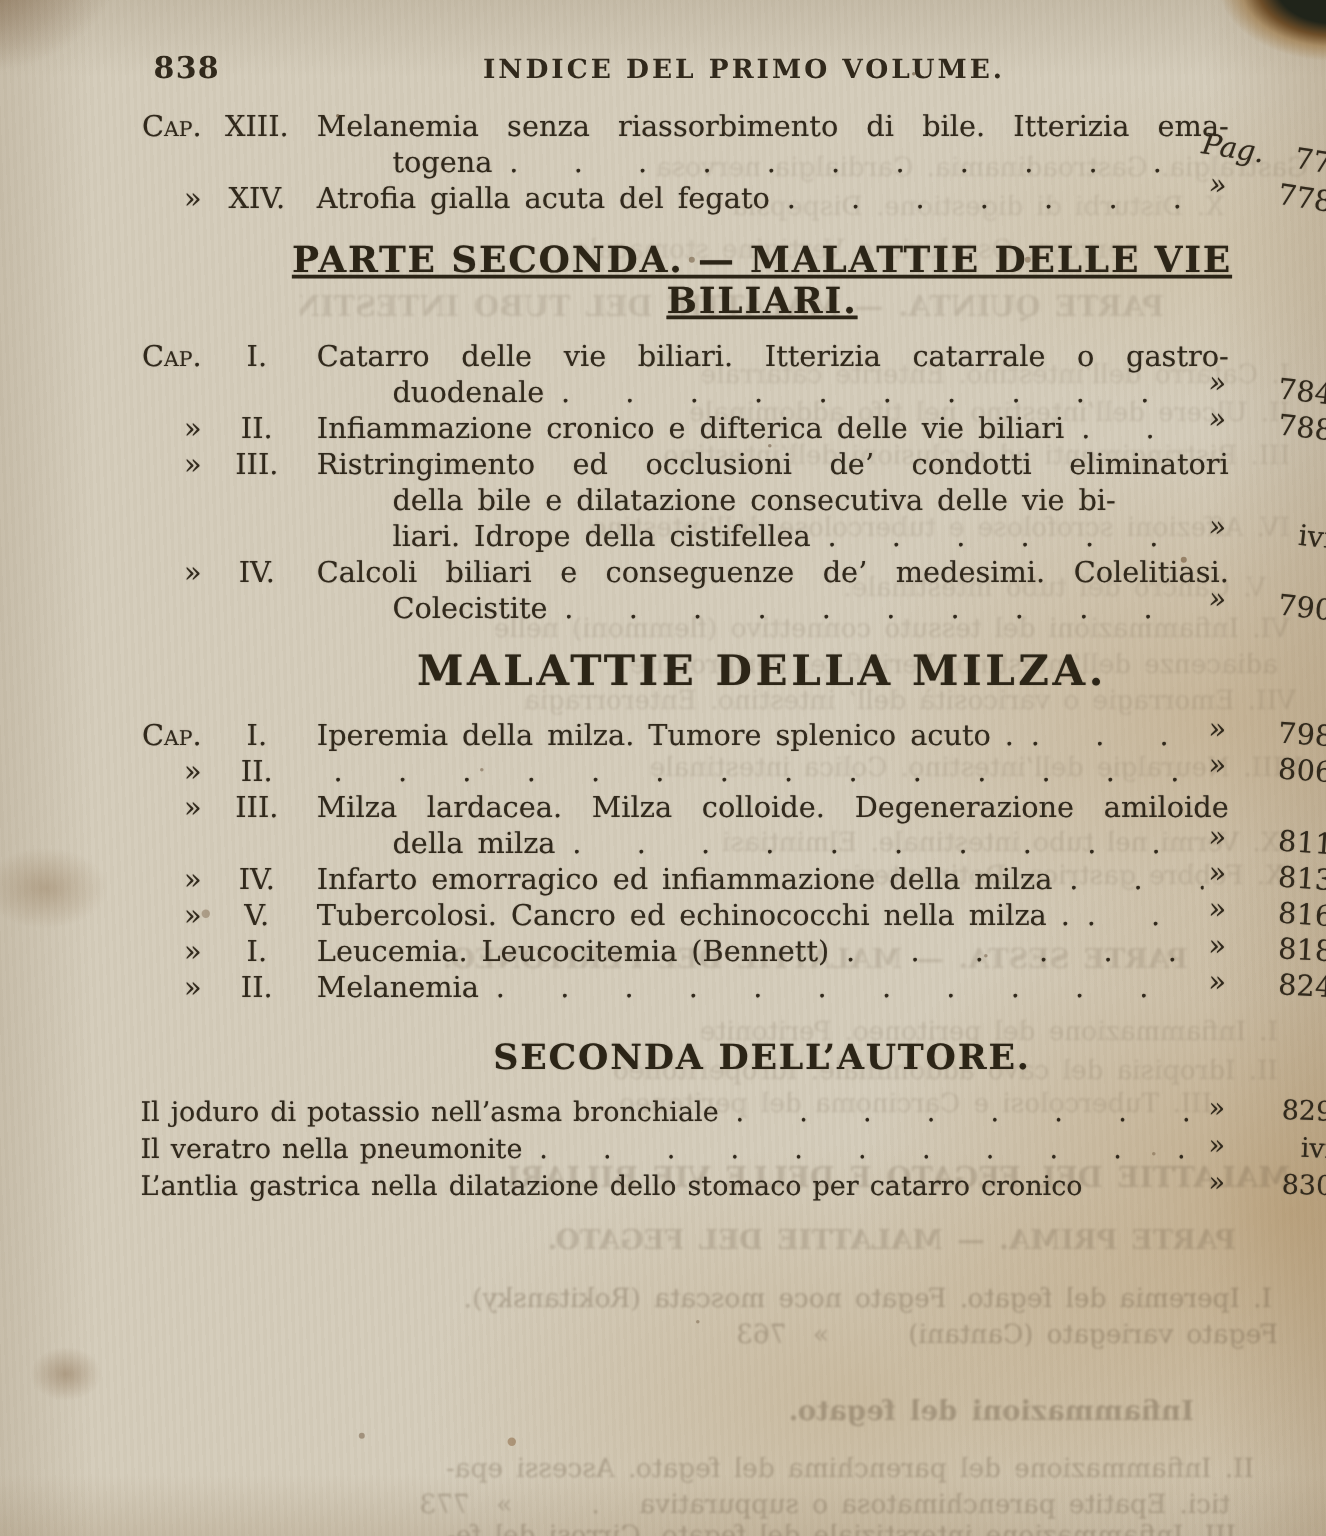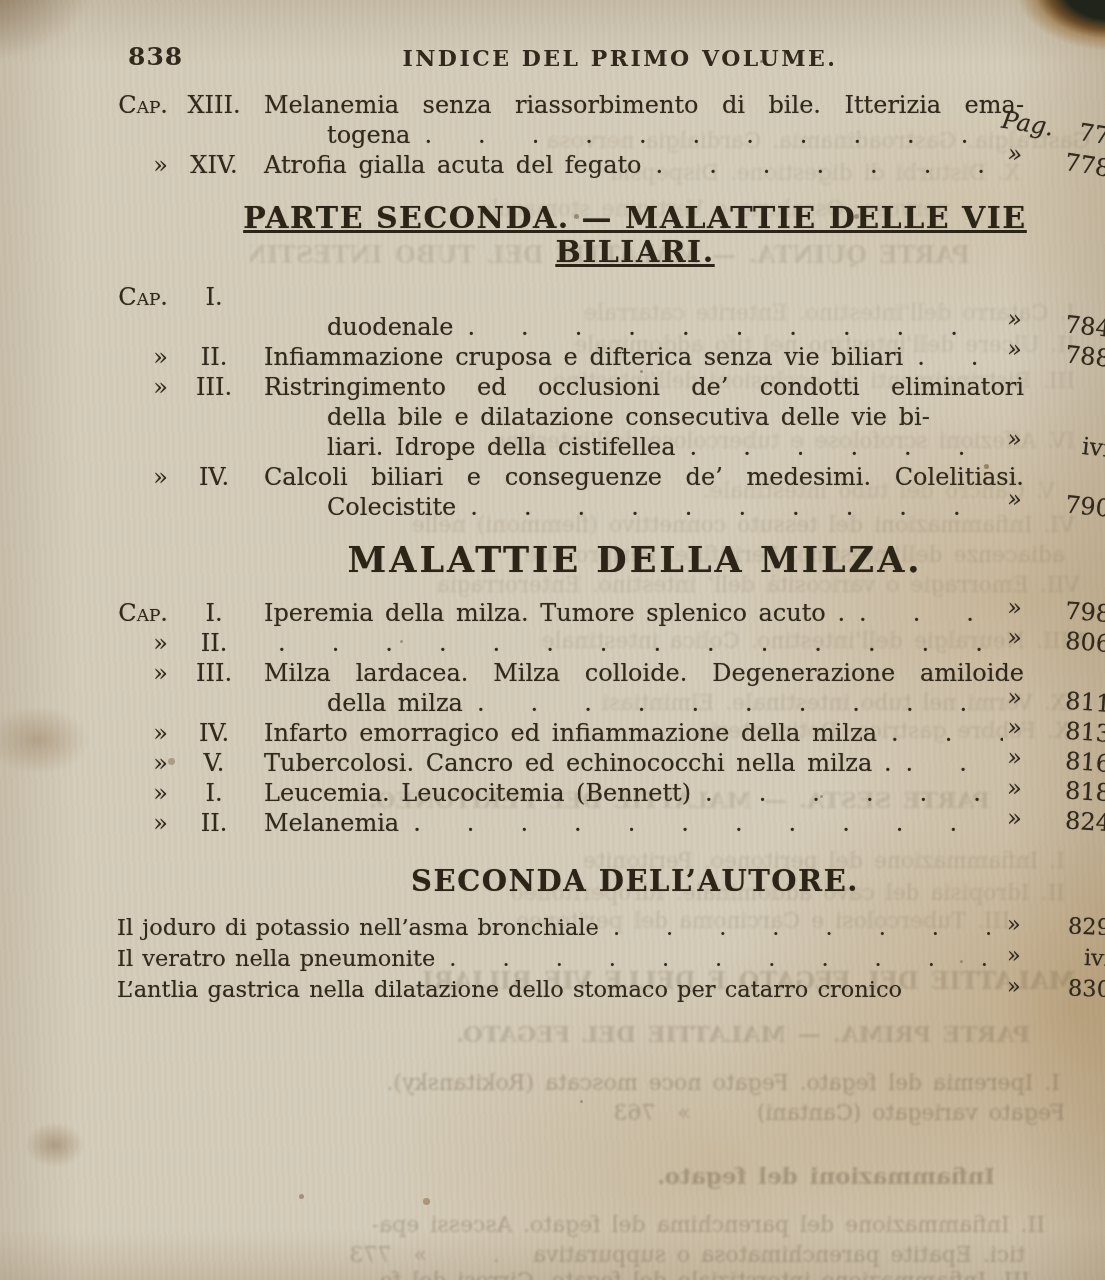--- a/index.html
+++ b/index.html
@@ -128,34 +128,35 @@
             </span>
           </div>
         </div>
     </div>
     <div class="section" data-section-index="1">
       <div class="sec-heading">PARTE SECONDA. — MALATTIE DELLE VIE BILIARI.</div>
       <div class="rows">
           <div class="row justify">
             <span class="c-label sc">Cap.</span>
             <span class="c-num">I.</span>
+            <span class="c-text">Catarro delle vie biliari. Itterizia catarrale o gastro-</span>
           </div>
           <div class="row">
             <span class="c-indent"></span>
             <span class="c-text">duodenale</span>
             <span class="dots">......................</span>
             <span class="c-ref">
               <span class="ref-label">»</span>
               <span class="ref-num">784</span>
             </span>
           </div>
           <div class="row">
             <span class="c-label sc">»</span>
             <span class="c-num">II.</span>
-            <span class="c-text">Infiammazione cruposa e difterica senza vie biliari</span>
+            <span class="c-text">Infiammazione cronico e difterica delle vie biliari</span>
             <span class="dots">......................</span>
             <span class="c-ref">
               <span class="ref-label">»</span>
               <span class="ref-num">788</span>
             </span>
           </div>
           <div class="row justify">
             <span class="c-label sc">»</span>
             <span class="c-num">III.</span>
             <span class="c-text">Ristringimento ed occlusioni de’ condotti eliminatori</span>

